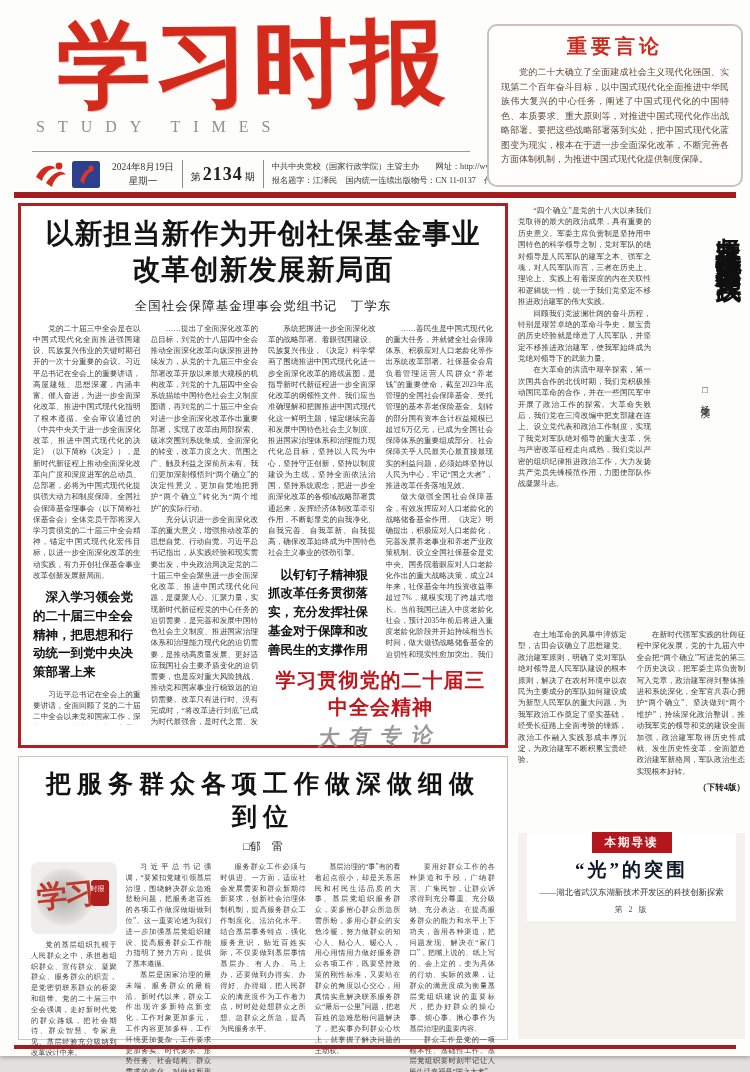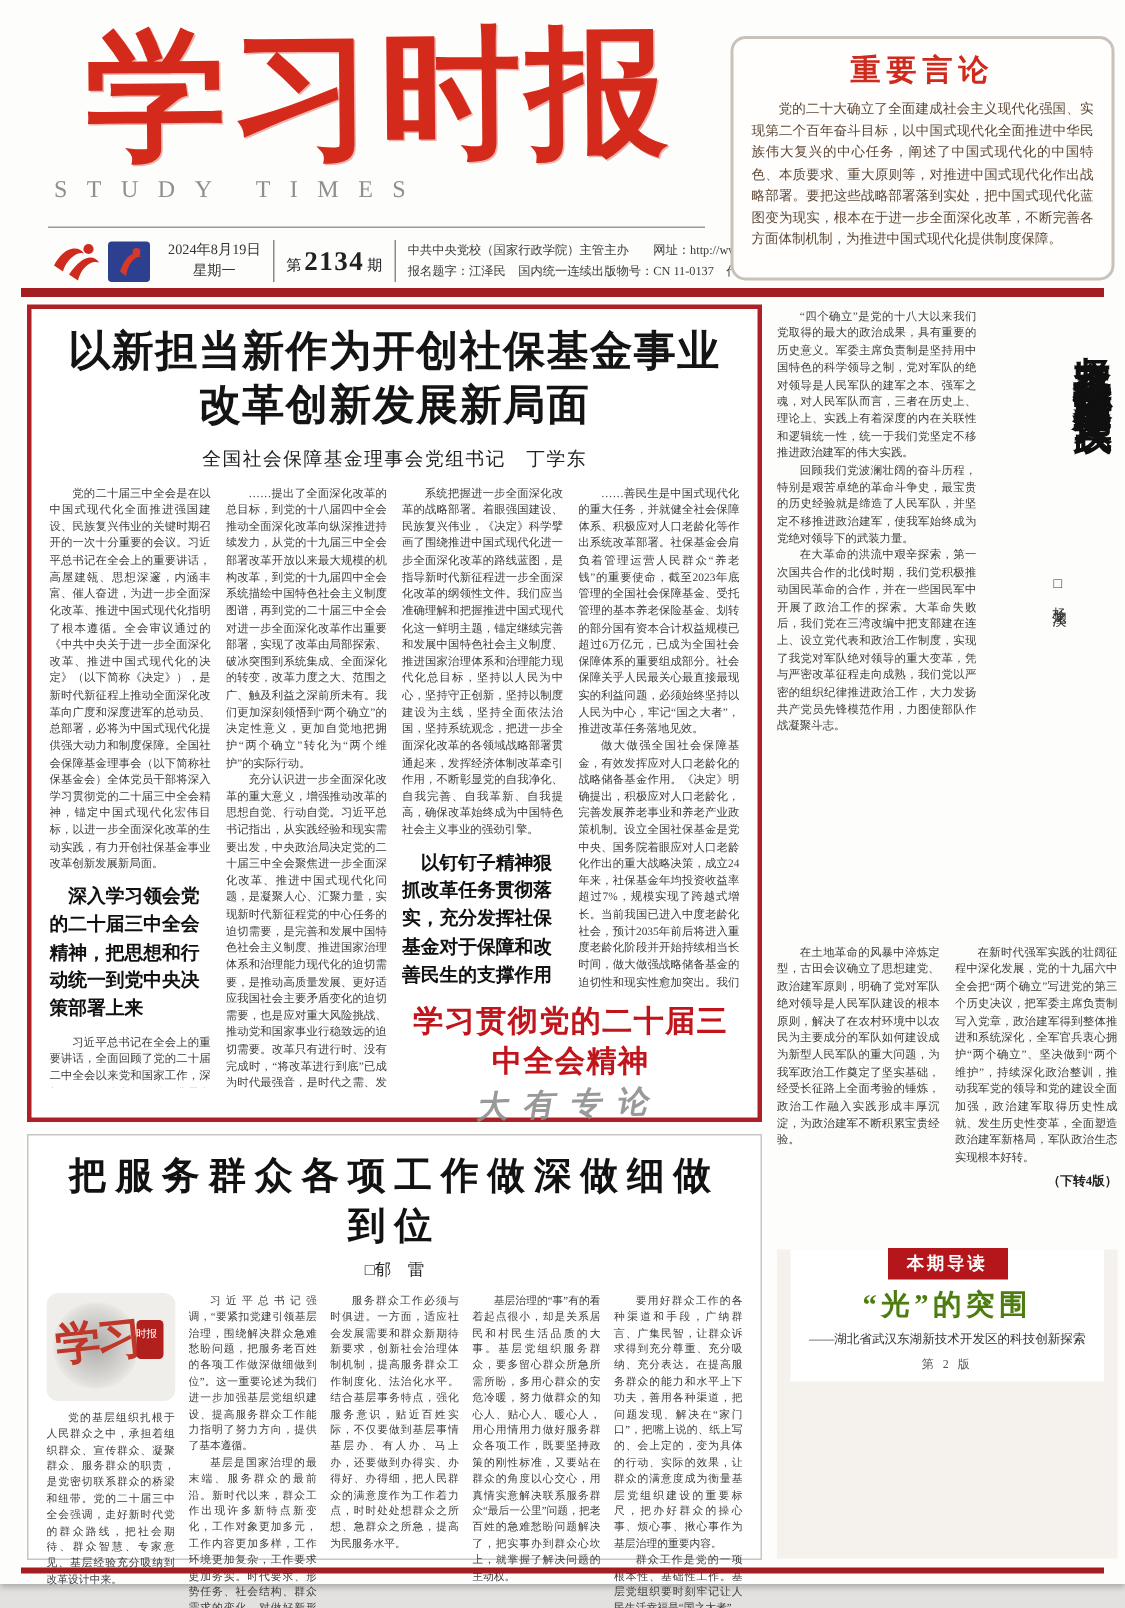--- a/index.html
+++ b/index.html
@@ -81,21 +81,21 @@
 
   
   .guide { position:absolute; left:518px; top:833px; width:227px; height:206px; background:#f5f1ec; }
   .guide-badge { position:absolute; left:50%; top:-1px; transform:translateX(-50%); background:#b5161b; color:#fff;
     font-family:"Liberation Sans", sans-serif; font-size:11.5px; font-weight:bold; letter-spacing:2px; padding:3px 13px; }
   .g-item { background:#fff; margin:0 9px; text-align:center; padding:7px 5px 6px; }
   .g-item.first { margin-top:28px; }
   .g-item + .g-item { margin-top:11px; }
   .g-kicker { color:#bf4337; font-size:9.5px; font-weight:bold; letter-spacing:1px; }
   .g-title1 { font-size:15px; font-weight:bold; color:#1d1d1d; margin-top:5px; letter-spacing:0.5px; }
-  .g-title2 { font-size:19px; font-weight:bold; color:#4d7c0f; margin-top:4px; letter-spacing:3px; }
+  .g-title2 { font-size:19px; font-weight:bold; color:#0f172a; margin-top:4px; letter-spacing:3px; }
   .g-subtitle { font-size:8.4px; color:#333; margin-top:4px; }
   .g-page { font-size:8px; color:#555; margin-top:6px; letter-spacing:2px; }
 </style>
 </head>
 <body>
 
 <div class="paper">
 
   <div class="m-title">学习时报</div>
   <div class="m-sub">STUDY TIMES</div>

